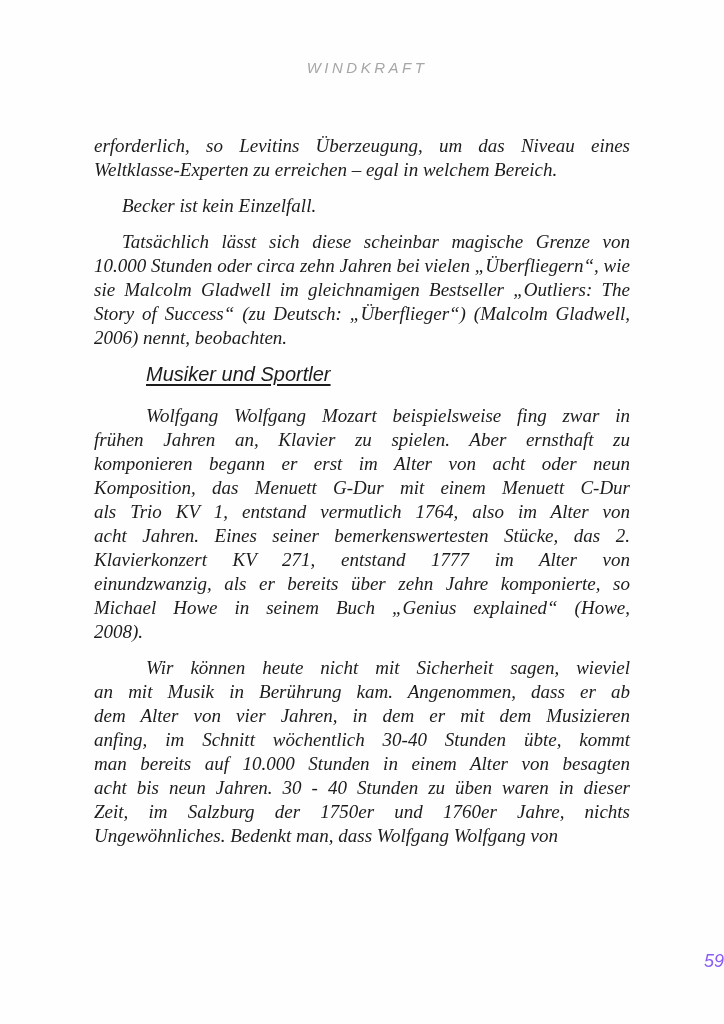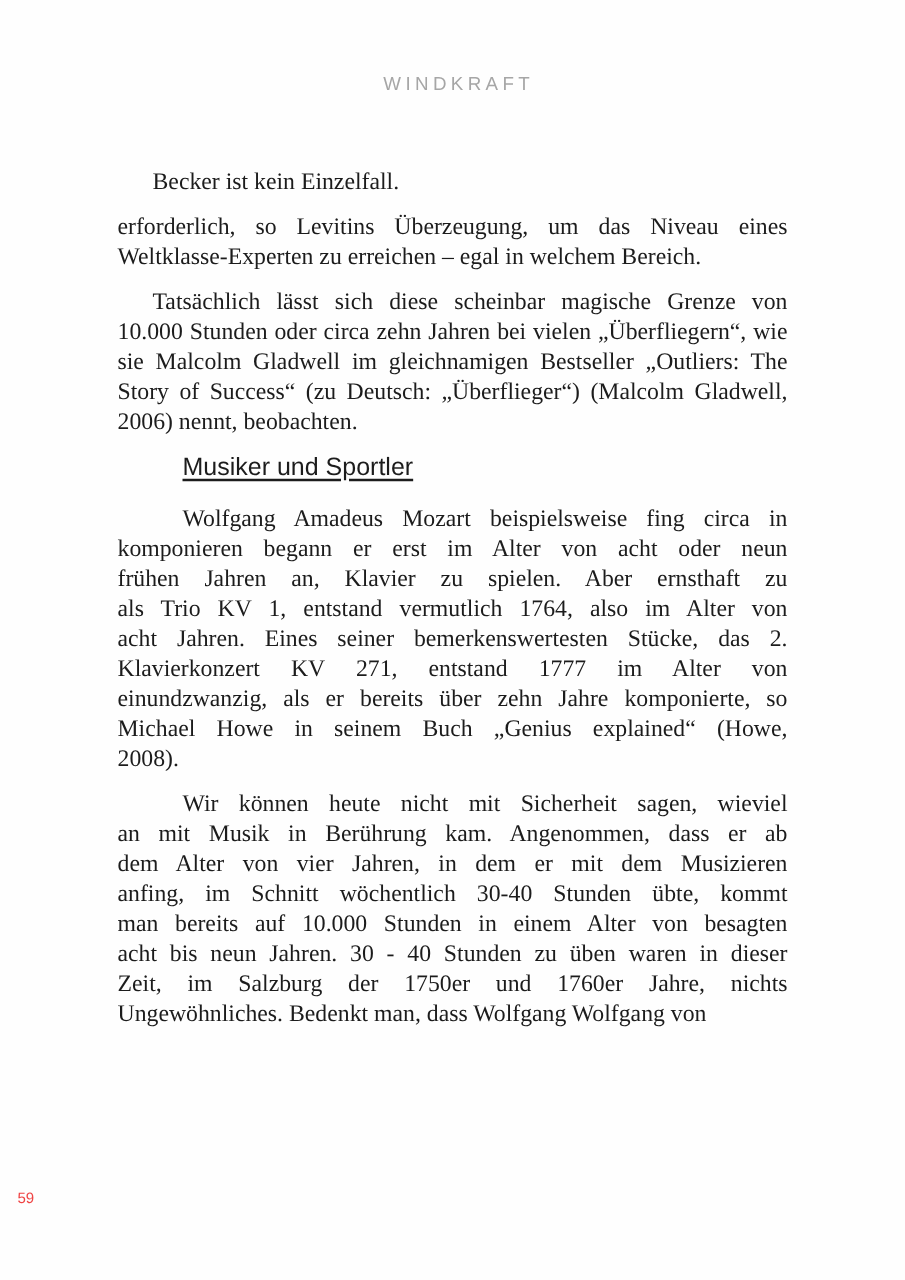--- a/index.html
+++ b/index.html
@@ -8,20 +8,21 @@
     background: #ffffff;
   }
   .page {
     position: relative;
     width: 724px;
     height: 1024px;
     background: #fefefe;
     overflow: hidden;
     color: #1c1c1c;
     font-family: "Liberation Serif", "DejaVu Serif", serif;
+    font-style: italic;
   }
   .running-header {
     position: absolute;
     top: 59px;
     left: 10px;
     right: 0;
     text-align: center;
     font-family: "Liberation Sans", "DejaVu Sans", sans-serif;
     font-size: 15px;
     letter-spacing: 3.5px;
@@ -57,54 +58,55 @@
     text-align-last: left;
     padding-left: 52px;
     text-decoration: underline;
     text-underline-offset: 3px;
   }
   .page-footer {
     position: absolute;
     top: 951px;
     left: 14px;
     right: 0;
-    text-align: left;
+    text-align: right;
     font-family: "Liberation Sans", "DejaVu Sans", sans-serif;
-    font-size: 12px;
-    color: #ef4444;
+    font-size: 18px;
+    color: #8b5cf6;
   }
 </style>
 </head>
 <body>
 
 <div class="page">
   <div class="running-header">WINDKRAFT</div>
 
   <div class="page-body">
       <div class="block paragraph">
-        <div class="line last indent-small">Becker ist kein Einzelfall.</div>
+        <div class="line">erforderlich, so Levitins Überzeugung, um das Niveau eines</div>
+        <div class="line last">Weltklasse-Experten zu erreichen – egal in welchem Bereich.</div>
       </div>
       <div class="block paragraph">
-        <div class="line">erforderlich, so Levitins Überzeugung, um das Niveau eines</div>
-        <div class="line last">Weltklasse-Experten zu erreichen – egal in welchem Bereich.</div>
+        <div class="line last indent-small">Becker ist kein Einzelfall.</div>
       </div>
       <div class="block paragraph">
         <div class="line indent-small">Tatsächlich lässt sich diese scheinbar magische Grenze von</div>
         <div class="line">10.000 Stunden oder circa zehn Jahren bei vielen „Überfliegern“, wie</div>
         <div class="line">sie Malcolm Gladwell im gleichnamigen Bestseller „Outliers: The</div>
         <div class="line">Story of Success“ (zu Deutsch: „Überflieger“) (Malcolm Gladwell,</div>
         <div class="line last">2006) nennt, beobachten.</div>
       </div>
       <div class="block heading">
         <div class="line last">Musiker und Sportler</div>
       </div>
       <div class="block paragraph">
-        <div class="line indent-large">Wolfgang Amadeus Mozart beispielsweise fing circa in</div>
+        <div class="line indent-large">Wolfgang Wolfgang Mozart beispielsweise fing zwar in</div>
+        <div class="line">frühen Jahren an, Klavier zu spielen. Aber ernsthaft zu</div>
         <div class="line">komponieren begann er erst im Alter von acht oder neun</div>
-        <div class="line">frühen Jahren an, Klavier zu spielen. Aber ernsthaft zu</div>
+        <div class="line">Komposition, das Menuett G-Dur mit einem Menuett C-Dur</div>
         <div class="line">als Trio KV 1, entstand vermutlich 1764, also im Alter von</div>
         <div class="line">acht Jahren. Eines seiner bemerkenswertesten Stücke, das 2.</div>
         <div class="line">Klavierkonzert KV 271, entstand 1777 im Alter von</div>
         <div class="line">einundzwanzig, als er bereits über zehn Jahre komponierte, so</div>
         <div class="line">Michael Howe in seinem Buch „Genius explained“ (Howe,</div>
         <div class="line last">2008).</div>
       </div>
       <div class="block paragraph">
         <div class="line indent-large">Wir können heute nicht mit Sicherheit sagen, wieviel</div>
         <div class="line">an mit Musik in Berührung kam. Angenommen, dass er ab</div>

